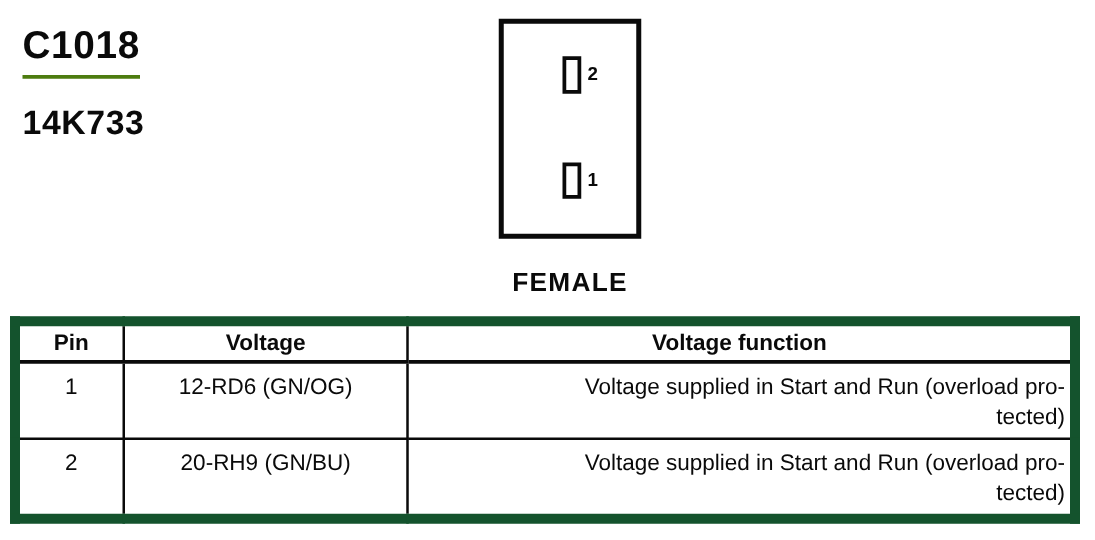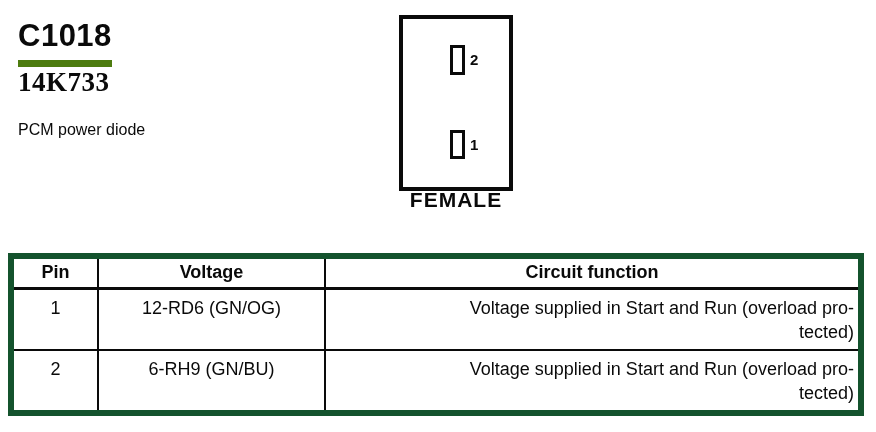--- a/index.html
+++ b/index.html
@@ -11,26 +11,26 @@
     color: #0a0a0a;
     overflow: hidden;
   }
 
   
   .header-block { position: absolute; left: 18px; top: 20px; }
   .connector-id {
     display: inline-block;
     font-size: 31px; font-weight: bold; letter-spacing: 0.5px;
     line-height: 1.05;
-    border-bottom: 7px solid #4d7c0f;
+    border-bottom: 3px solid #4d7c0f;
     padding-bottom: 7px;
   }
   .part-number {
-    margin-top: 0;
-    font-size: 27px; font-weight: bold; letter-spacing: 0.5px; font-family: Liberation Serif, serif;
+    margin-top: 20px;
+    font-size: 27px; font-weight: bold; letter-spacing: 0.5px;
   }
   .description {
     margin-top: 23px;
     font-size: 16px; font-weight: normal;
   }
 
   
   .connector-box {
     position: absolute; left: 399px; top: 15px;
     width: 114px; height: 176px;
@@ -45,32 +45,32 @@
   }
   .cavity-2 { left: 47px; top: 26px; height: 30px; }
   .cavity-1 { left: 47px; top: 111px; height: 29px; }
   .cavity-label {
     position: absolute;
     font-size: 15px; font-weight: bold; line-height: 1;
   }
   .cavity-label-2 { left: 67px; top: 33px; }
   .cavity-label-1 { left: 67px; top: 118px; }
   .connector-caption {
-    position: absolute; left: 391px; top: 188px; width: 130px;
+    position: absolute; left: 391px; top: 215px; width: 130px;
     text-align: center;
     font-size: 21px; font-weight: bold; letter-spacing: 1px;
   }
 
   
   .pin-table-wrap { position: absolute; left: 8px; top: 253px; }
   table.pin-table {
     border-collapse: collapse;
     table-layout: fixed;
     width: 856px;
-    border: 6px solid #14532d;
+    border: 8px solid #14532d;
     background: #ffffff;
   }
   .pin-table col.col-pin { width: 87px; }
   .pin-table col.col-circuit { width: 227px; }
   .pin-table th {
     border: 2px solid #0a0a0a;
     border-bottom-width: 3px;
     height: 32px;
     font-size: 18px; font-weight: bold;
     text-align: center; vertical-align: middle;
@@ -89,21 +89,20 @@
     text-align: right; padding-left: 10px;
     white-space: pre-line;
   }
 </style>
 </head>
 <body>
 
 <div class="header-block">
   <div class="connector-id">C1018</div>
   <div class="part-number">14K733</div>
-  <div class="description">PCM power diode</div>
 </div>
 
 <div class="connector-box">
   <div class="cavity cavity-2"></div>
   <div class="cavity-label cavity-label-2">2</div>
   <div class="cavity cavity-1"></div>
   <div class="cavity-label cavity-label-1">1</div>
 </div>
 <div class="connector-caption">FEMALE</div>
 
@@ -111,31 +110,31 @@
   <table class="pin-table">
     <colgroup>
       <col class="col-pin">
       <col class="col-circuit">
       <col class="col-function">
     </colgroup>
     <thead>
       <tr>
         <th>Pin</th>
         <th>Voltage</th>
-        <th>Circuit function</th>
+        <th>Voltage function</th>
       </tr>
     </thead>
     <tbody>
       <tr>
         <td class="cell-pin">1</td>
         <td class="cell-circuit">12-RD6 (GN/OG)</td>
         <td class="cell-function">Voltage supplied in Start and Run (overload pro-
 tected)</td>
       </tr>
       <tr>
         <td class="cell-pin">2</td>
-        <td class="cell-circuit">6-RH9 (GN/BU)</td>
+        <td class="cell-circuit">20-RH9 (GN/BU)</td>
         <td class="cell-function">Voltage supplied in Start and Run (overload pro-
 tected)</td>
       </tr>
     </tbody>
   </table>
 </div>
 
 </body></html>

